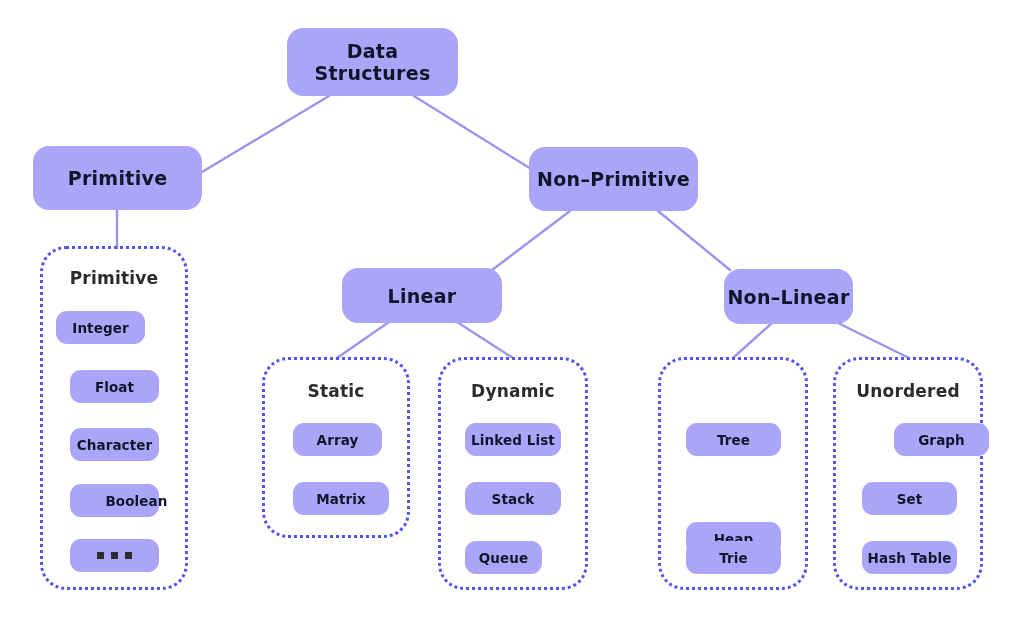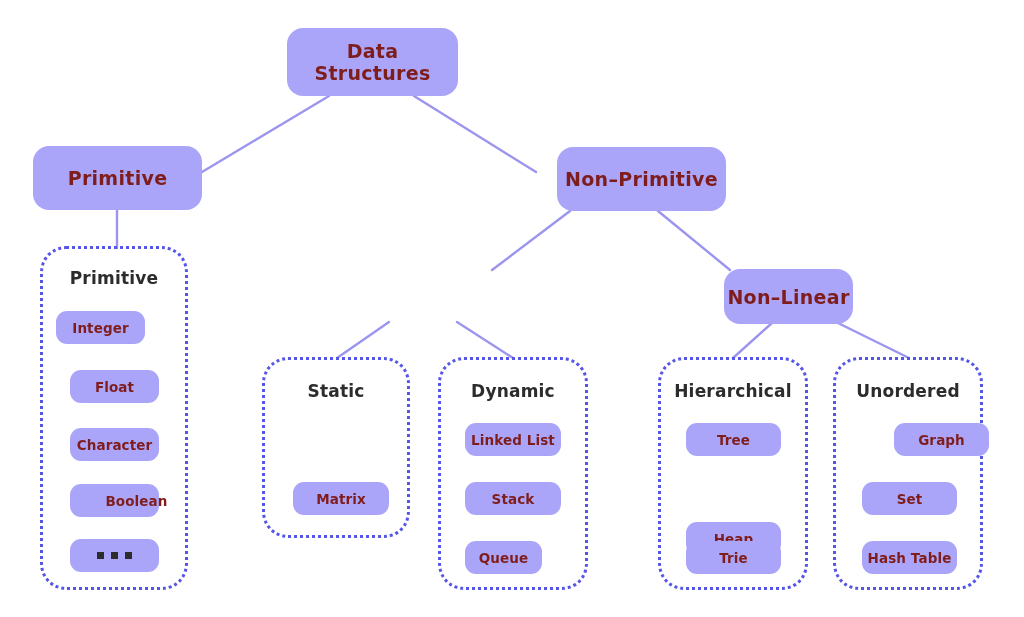--- a/index.html
+++ b/index.html
@@ -26,21 +26,21 @@
   }
   
   .node {
     position: absolute;
     box-sizing: border-box;
     background: #aaa5f8;
     border-radius: 14px;
     display: flex;
     align-items: center;
     justify-content: center;
-    color: #7f1d1d;
+    color: #0f172a;
     font-weight: 700;
     letter-spacing: 0.2px;
     text-align: center;
     z-index: 3;
   }
   .node.big {
     border-radius: 16px;
     font-size: 19px;
     letter-spacing: 0.3px;
   }
@@ -107,51 +107,52 @@
       <line x1="772" y1="323" x2="733" y2="358"></line>
 
       <line x1="838" y1="323" x2="909" y2="358"></line>
     </g>
   </svg>
 
   <div class="node big" style="left:287px; top:28px; width:171px; height:68px;">Data Structures</div>
 
   <div class="node big" style="left:33px; top:146px; width:169px; height:64px;">Primitive</div>
 
-  <div class="node big" style="left:529px; top:147px; width:169px; height:64px;margin-left:28px;">Non–Primitive</div>
+  <div class="node big" style="left:529px; top:147px; width:169px; height:64px;">Non–Primitive</div>
 
+  <div class="node big" style="left:342px; top:268px; width:160px; height:55px;">Linear</div>
 
   <div class="node big" style="left:724px; top:269px; width:129px; height:55px;">Non–Linear</div>
 
   <div class="group" style="left:40px; top:246px; width:148px; height:344px;"></div>
   <div class="group-title" style="left:40px; top:268px; width:148px;">Primitive</div>
   <div class="node leaf" style="left:56px; top:311px; width:89px; height:33px;">Integer</div>
   <div class="node leaf" style="left:70px; top:370px; width:89px; height:33px;">Float</div>
   <div class="node leaf" style="left:70px; top:428px; width:89px; height:33px;">Character</div>
   <div class="node leaf" style="left:70px; top:484px; width:89px; height:33px;padding-left:44px;">Boolean</div>
   <div class="node leaf" style="left:70px; top:539px; width:89px; height:33px;">
       <span class="ellipsis-dots">
         <i></i>
         <i></i>
         <i></i>
       </span>
     </div>
 
   <div class="group" style="left:262px; top:357px; width:148px; height:181px;"></div>
   <div class="group-title" style="left:262px; top:381px; width:148px;">Static</div>
+  <div class="node leaf" style="left:293px; top:423px; width:89px; height:33px;">Array</div>
   <div class="node leaf" style="left:293px; top:482px; width:96px; height:33px;">Matrix</div>
 
   <div class="group" style="left:438px; top:357px; width:150px; height:233px;"></div>
   <div class="group-title" style="left:438px; top:381px; width:150px;">Dynamic</div>
   <div class="node leaf" style="left:465px; top:423px; width:96px; height:33px;">Linked List</div>
   <div class="node leaf" style="left:465px; top:482px; width:96px; height:33px;">Stack</div>
   <div class="node leaf" style="left:465px; top:541px; width:77px; height:33px;">Queue</div>
 
   <div class="group" style="left:658px; top:357px; width:150px; height:233px;"></div>
-  <div class="group-title" style="left:658px; top:381px; width:150px;">Hierarchical</div>
   <div class="node leaf" style="left:686px; top:423px; width:95px; height:33px;">Tree</div>
   <div class="node leaf" style="left:686px; top:482px; width:95px; height:33px;margin-top:40px;">Heap</div>
   <div class="node leaf" style="left:686px; top:541px; width:95px; height:33px;">Trie</div>
 
   <div class="group" style="left:833px; top:357px; width:150px; height:233px;"></div>
   <div class="group-title" style="left:833px; top:381px; width:150px;">Unordered</div>
   <div class="node leaf" style="left:862px; top:423px; width:95px; height:33px;margin-left:32px;">Graph</div>
   <div class="node leaf" style="left:862px; top:482px; width:95px; height:33px;">Set</div>
   <div class="node leaf" style="left:862px; top:541px; width:95px; height:33px;">Hash Table</div>
 

